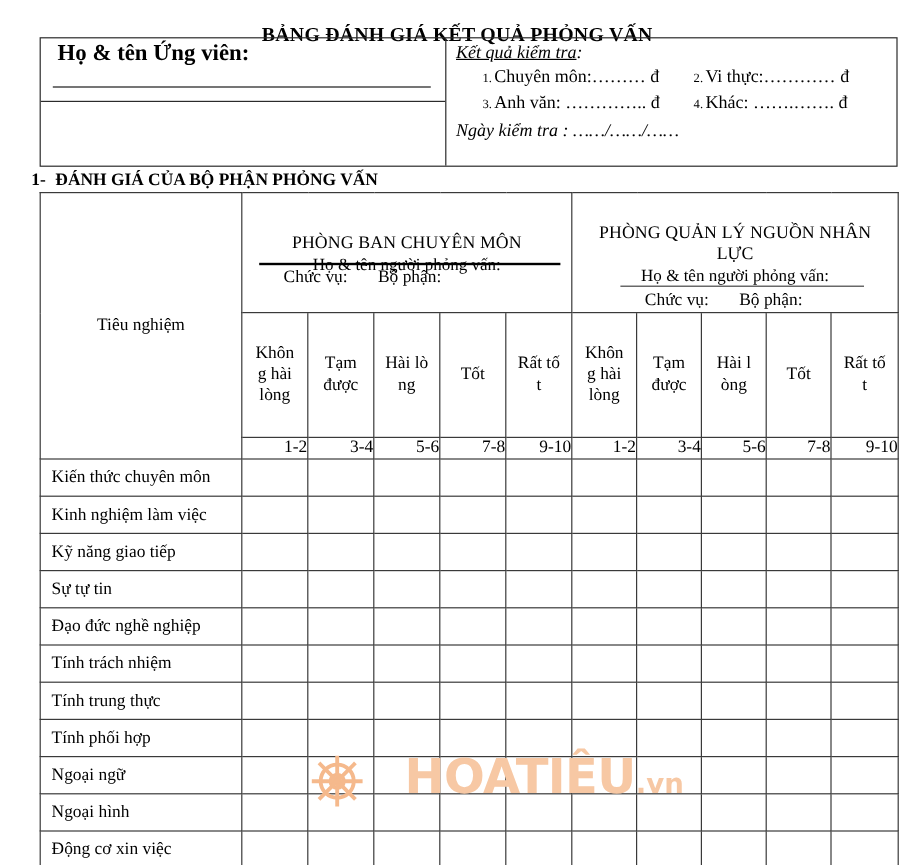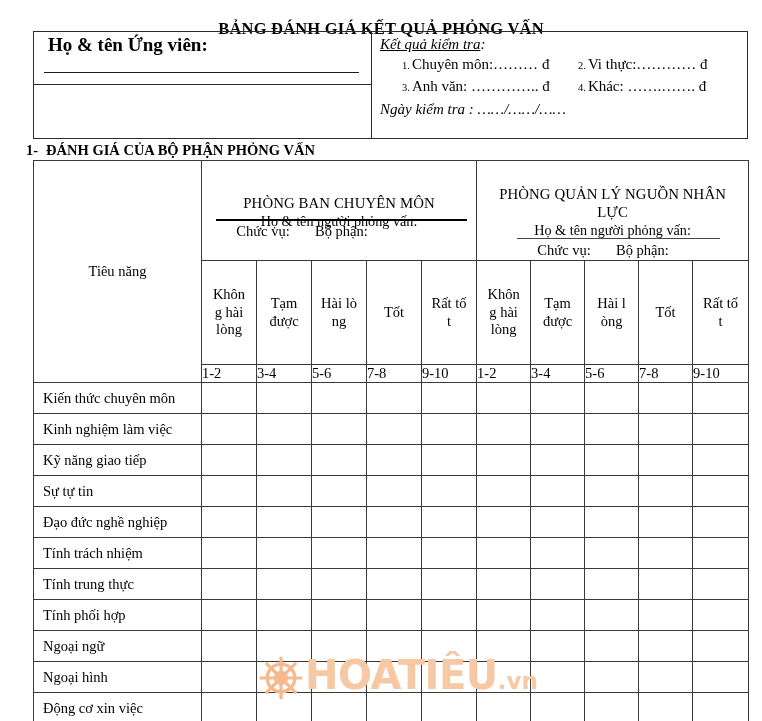--- a/index.html
+++ b/index.html
@@ -189,42 +189,43 @@
     padding: 2px 1px !important;
     word-break: break-all;
     overflow-wrap: break-word;
     hyphens: none;
   }
   .rate-lbl .inner {
     display: block;
     padding: 0 8px;
   }
   .score-row td {
-    text-align: left;
+    text-align: right;
     height: 17px;
     font-size: 14.5px;
   }
   .crit-cell {
     text-align: left;
     padding: 0 0 0 9px !important;
     font-size: 15px;
     height: 31px;
     white-space: nowrap;
   }
   .data-cell { height: 31px; }
 
   
   .watermark {
     position: absolute;
     left: 258px;
-    top: 655px;
+    top: 628px;
     display: flex;
     align-items: center;
     pointer-events: none;
     opacity: 1;
+    gap: 32px;
   }
   .wm-wheel {
     width: 46px;
     height: 46px;
     position: relative;
     flex: 0 0 auto;
   }
   .wm-text {
     font-family: "DejaVu Sans", sans-serif;
     font-weight: bold;
@@ -286,21 +287,21 @@
       <col style="width:55px">
     <col style="width:54px">
       <col style="width:54px">
       <col style="width:54px">
       <col style="width:54px">
       <col style="width:56px">
   </colgroup>
   <tbody>
 
     <tr>
-      <td rowspan="3" class="crit-head">Tiêu năng</td>
+      <td rowspan="3" class="crit-head">Tiêu nghiệm</td>
       <td colspan="5" class="grp-head">
         <div class="grp-name">PHÒNG BAN CHUYÊN MÔN</div>
         <div class="grp-sub">Họ &amp; tên người phỏng vấn:</div>
         <div class="sig-rule left-g"></div>
         <div class="chuc-row left-g">
           <span class="cv">Chức vụ:</span>
           <span>Bộ phận:</span>
         </div>
       </td>
       <td colspan="5" class="grp-head">

